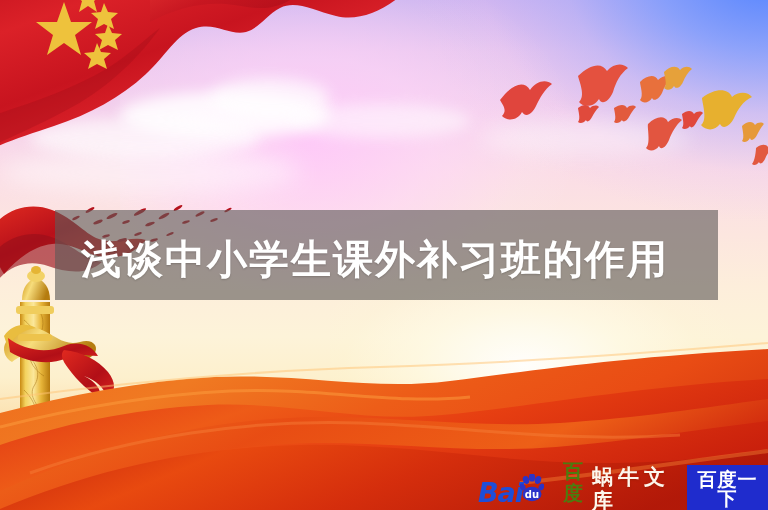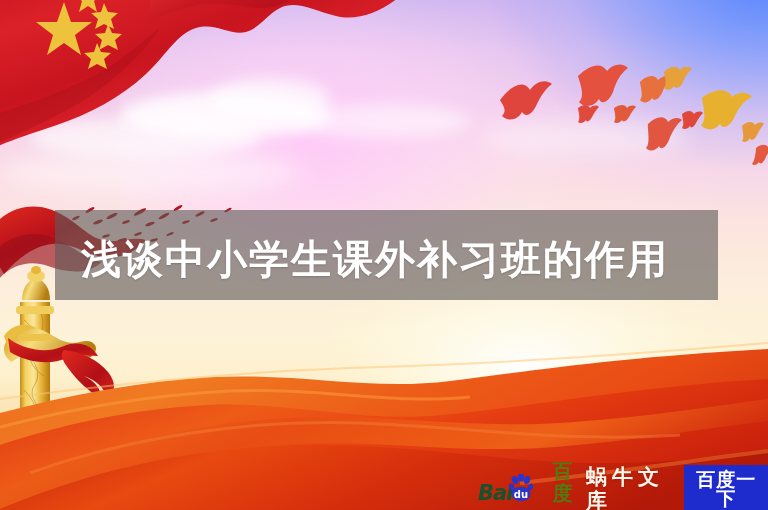--- a/index.html
+++ b/index.html
@@ -113,23 +113,23 @@
     height:34px;
     display:flex;align-items:center;gap:0px;
   }
   .baidu-logo{
     position:relative;
     display:flex;align-items:flex-end;
     height:30px;
     padding-right:4px;
   }
   .baidu-bai{
-    color:#14532d;
+    color:#1d4ed8;
     font-weight:700;
-    font-size:21px;
+    font-size:27px;
     font-style:italic;
     letter-spacing:-1px;
     line-height:22px;
     font-family:"DejaVu Sans","Liberation Sans",sans-serif;
   }
   .paw{position:relative;width:24px;height:28px;margin:0 -2px 0 -3px;padding-left:45px;}
   .paw svg{position:absolute;left:0;top:-2px;}
   .baidu-cn{
     color:#4d7c0f;
     font-weight:700;

